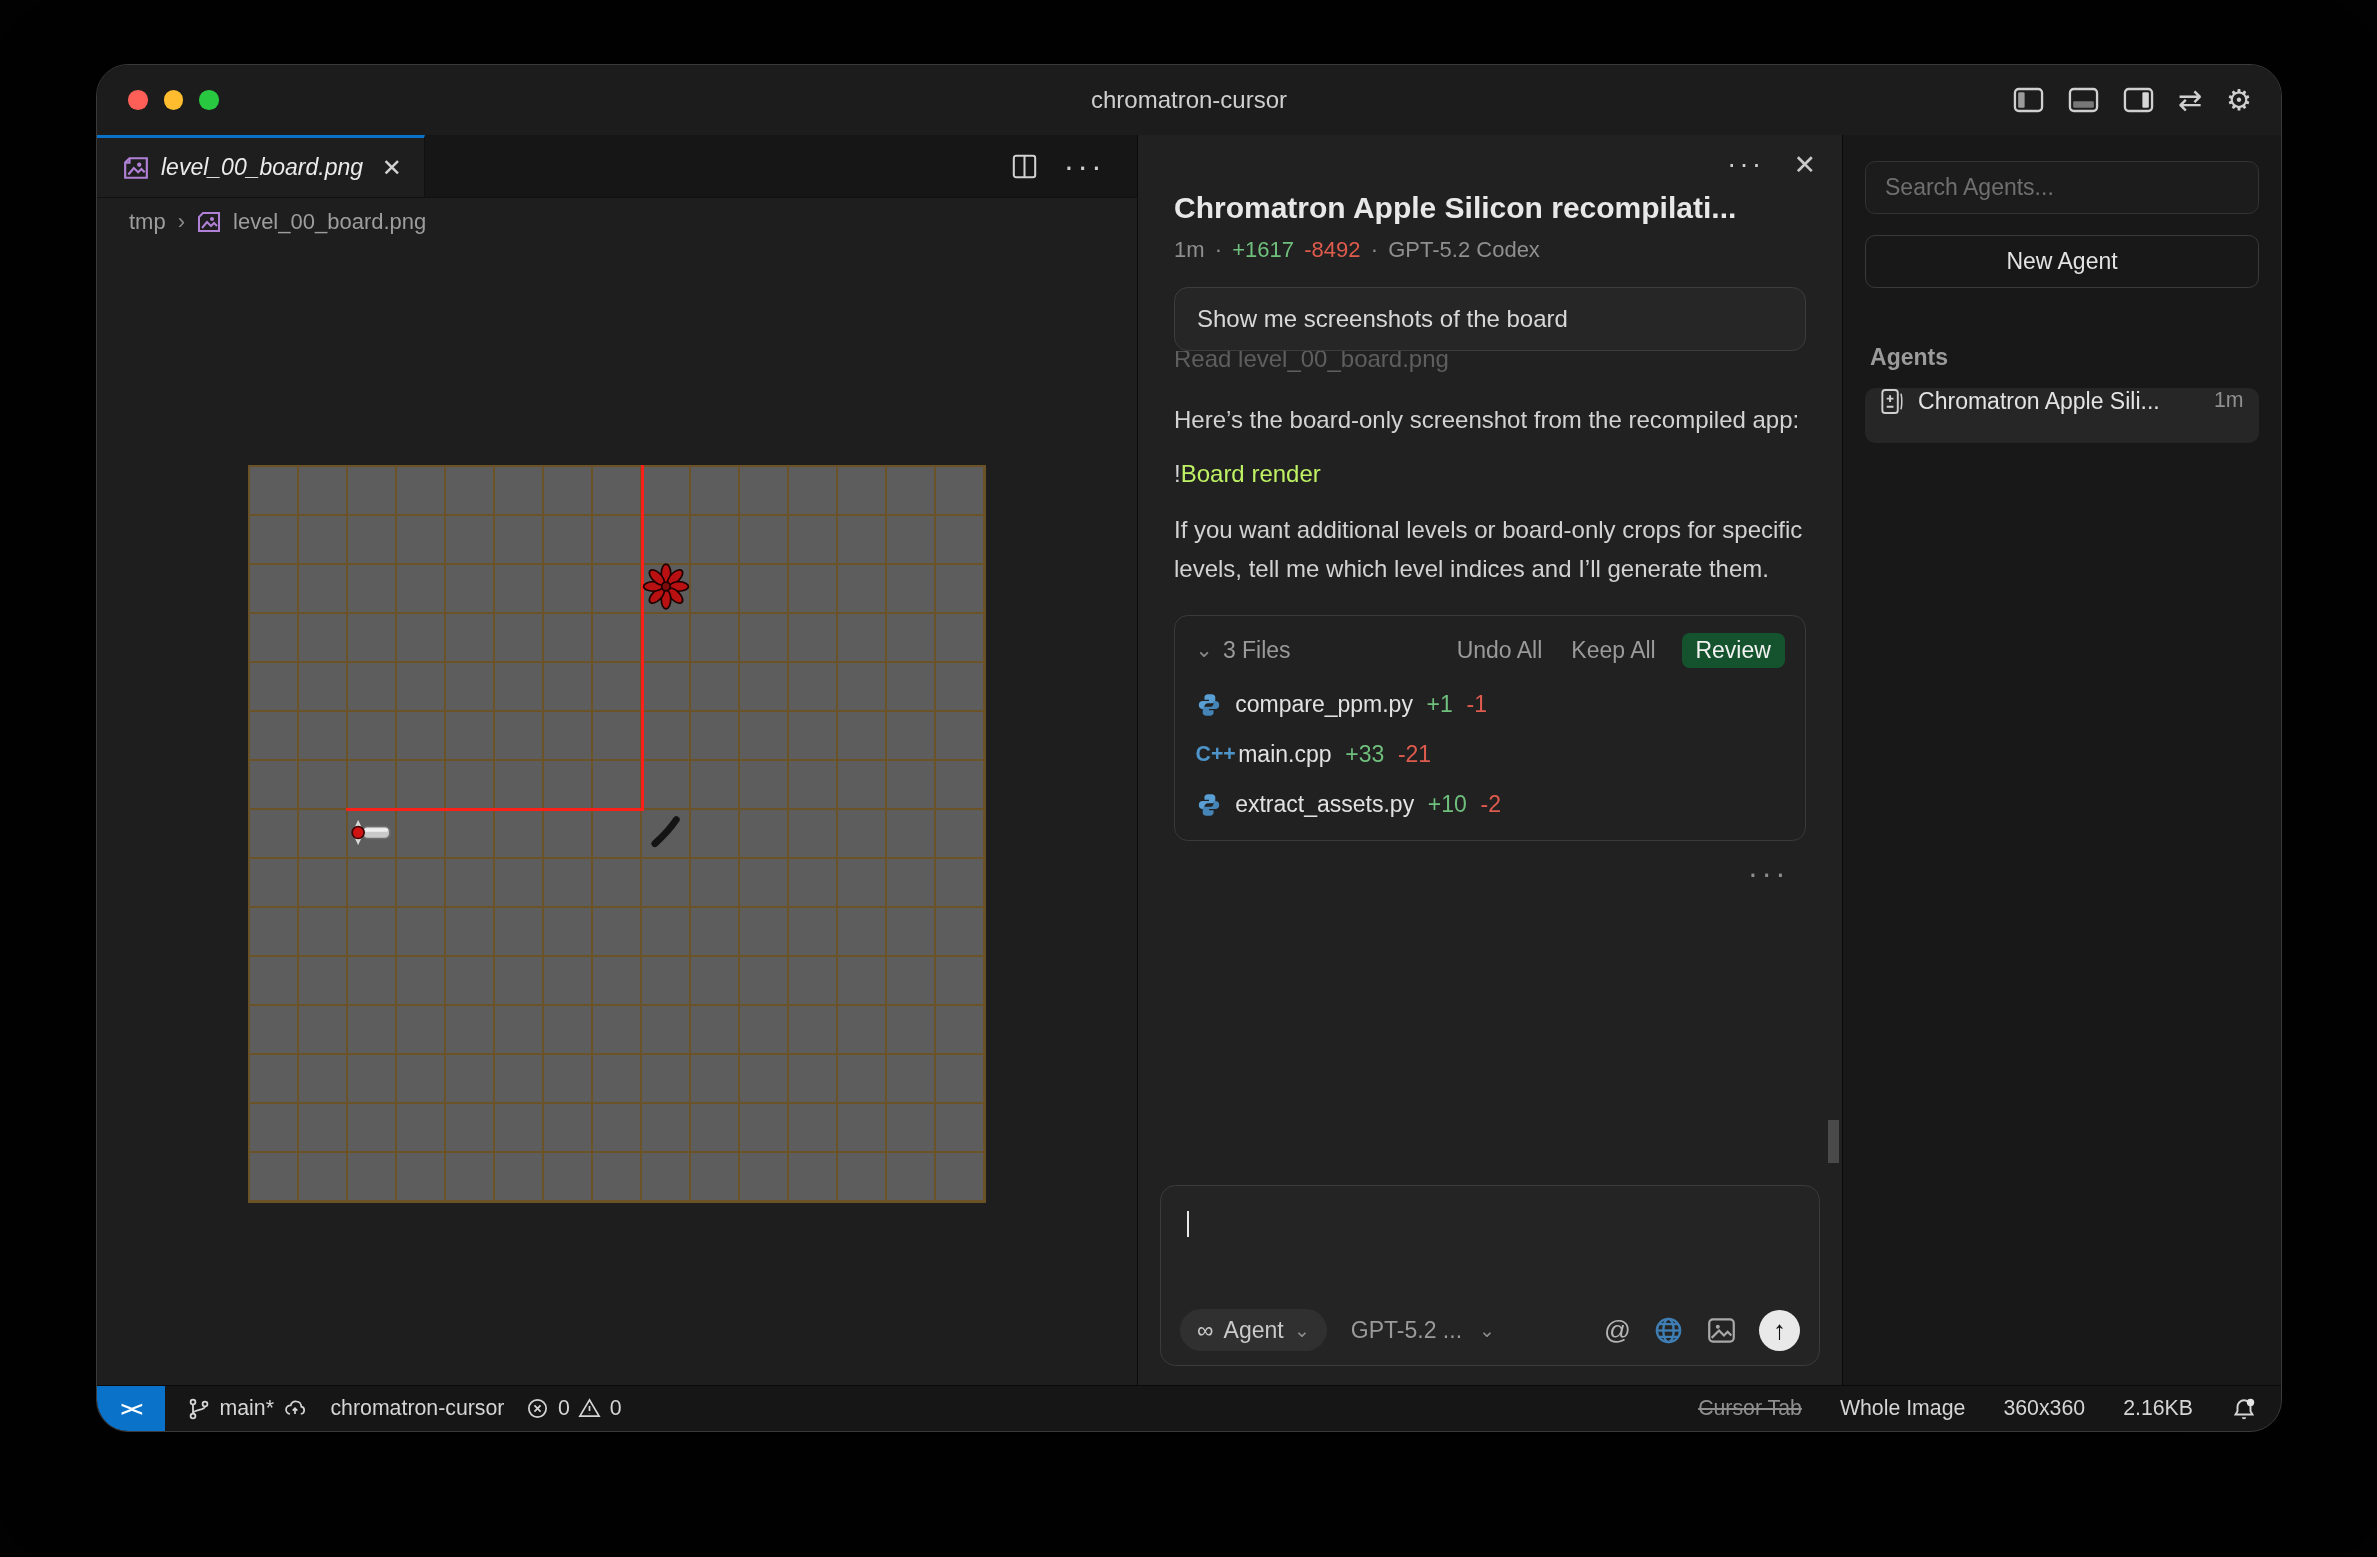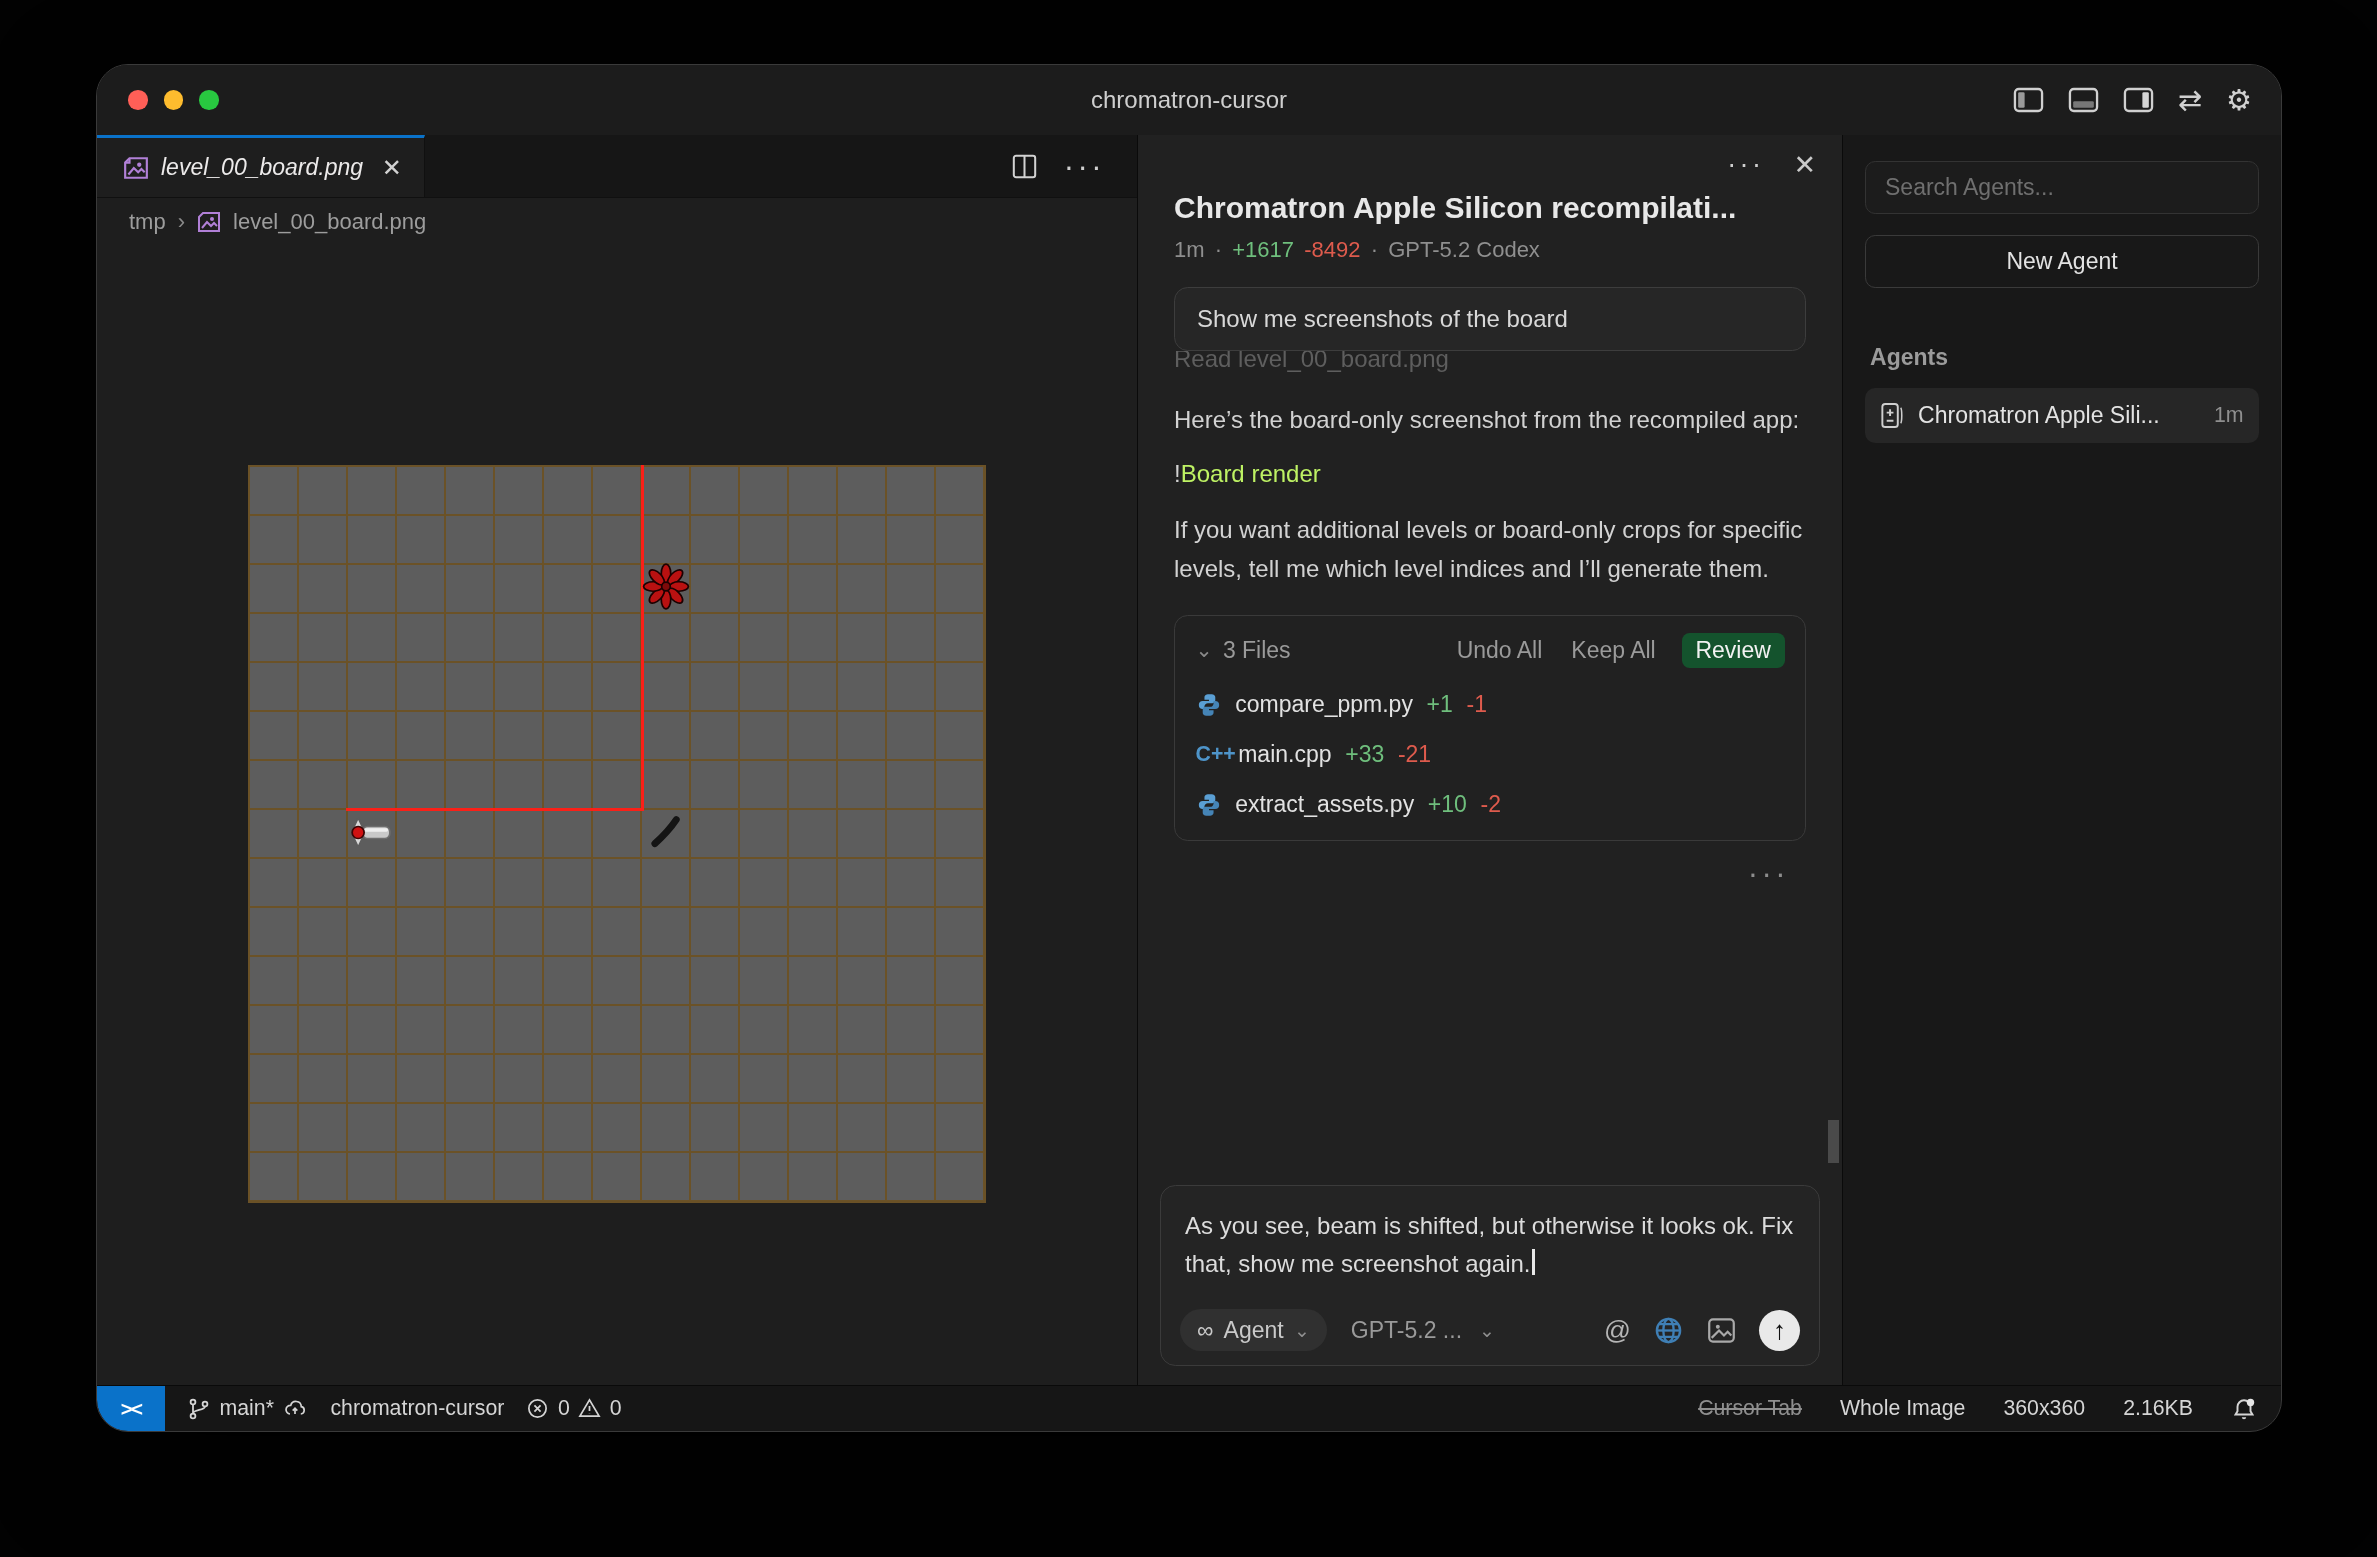--- a/index.html
+++ b/index.html
@@ -84,21 +84,21 @@
     align-items:center;justify-content:center;font-size:26px;font-weight:700;}
 
   
   .sidebar{flex:1;background:#181818;border-left:0.9px solid #0a0a0a;padding:26px 22px;display:flex;flex-direction:column;}
   .search{height:53px;width:100%;background:#1c1c1c;border:1.7px solid #333;border-radius:10.2px;
     color:#bbb;font-size:23px;padding:0 19px;outline:none;font-family:inherit;}
   .search::placeholder{color:#6f6f6f;}
   .newagent{margin-top:20.5px;height:53px;border:1.7px solid #3a3a3a;border-radius:10.2px;background:transparent;
     color:#e3e3e3;font-size:23px;display:flex;align-items:center;justify-content:center;}
   .section-label{margin-top:56px;color:#9b9b9b;font-size:23px;font-weight:600;padding-left:5.1px;}
-  .agent-item{margin-top:17px;height:55px;background:#262626;border-radius:10.2px;display:flex;align-items:center;
+  .agent-item{margin-top:17px;height:55px;background:#262626;border-radius:10.2px;display:flex;
     gap:13.7px;padding:0 15.4px;}
   .agent-name{color:#e3e3e3;font-size:23px;white-space:nowrap;overflow:hidden;text-overflow:ellipsis;flex:1;}
   .agent-time{color:#8f8f8f;font-size:21.3px;}
 
   
   .statusbar{height:46px;flex:0 0 46px;background:#161616;border-top:0.9px solid #0a0a0a;display:flex;
     align-items:center;font-size:21.3px;color:#d5d5d5;}
   .remote{width:68px;height:100%;background:#0a72c9;color:#fff;display:flex;align-items:center;
     justify-content:center;font-size:20.5px;font-weight:700;letter-spacing:-1.7px;}
   .sb-group{display:flex;align-items:center;gap:8.5px;margin-left:22px;}
@@ -260,21 +260,21 @@
           <span class="file-name">extract_assets.py</span>
           <span class="add">+10</span>
           <span class="del">-2</span>
         </div>
       </div>
       <div class="msg-more dots">···</div>
 
       <div class="chat-scrollthumb"></div>
 
       <div class="composer">
-        <div class="composer-text"><span>As you see, beam is shifted, but otherwise it looks ok. Fix that, show me screenshot again.</span><span class="caret"></span></div>
+        <div class="composer-text"><span class="caret"></span></div>
         <div class="composer-row">
           <div class="pill">
             <span>∞</span>
             <span>Agent</span>
             <span class="chev">⌄</span>
           </div>
           <div class="model">
             <span>GPT-5.2 ...</span>
             <span class="chev">⌄</span>
           </div>

